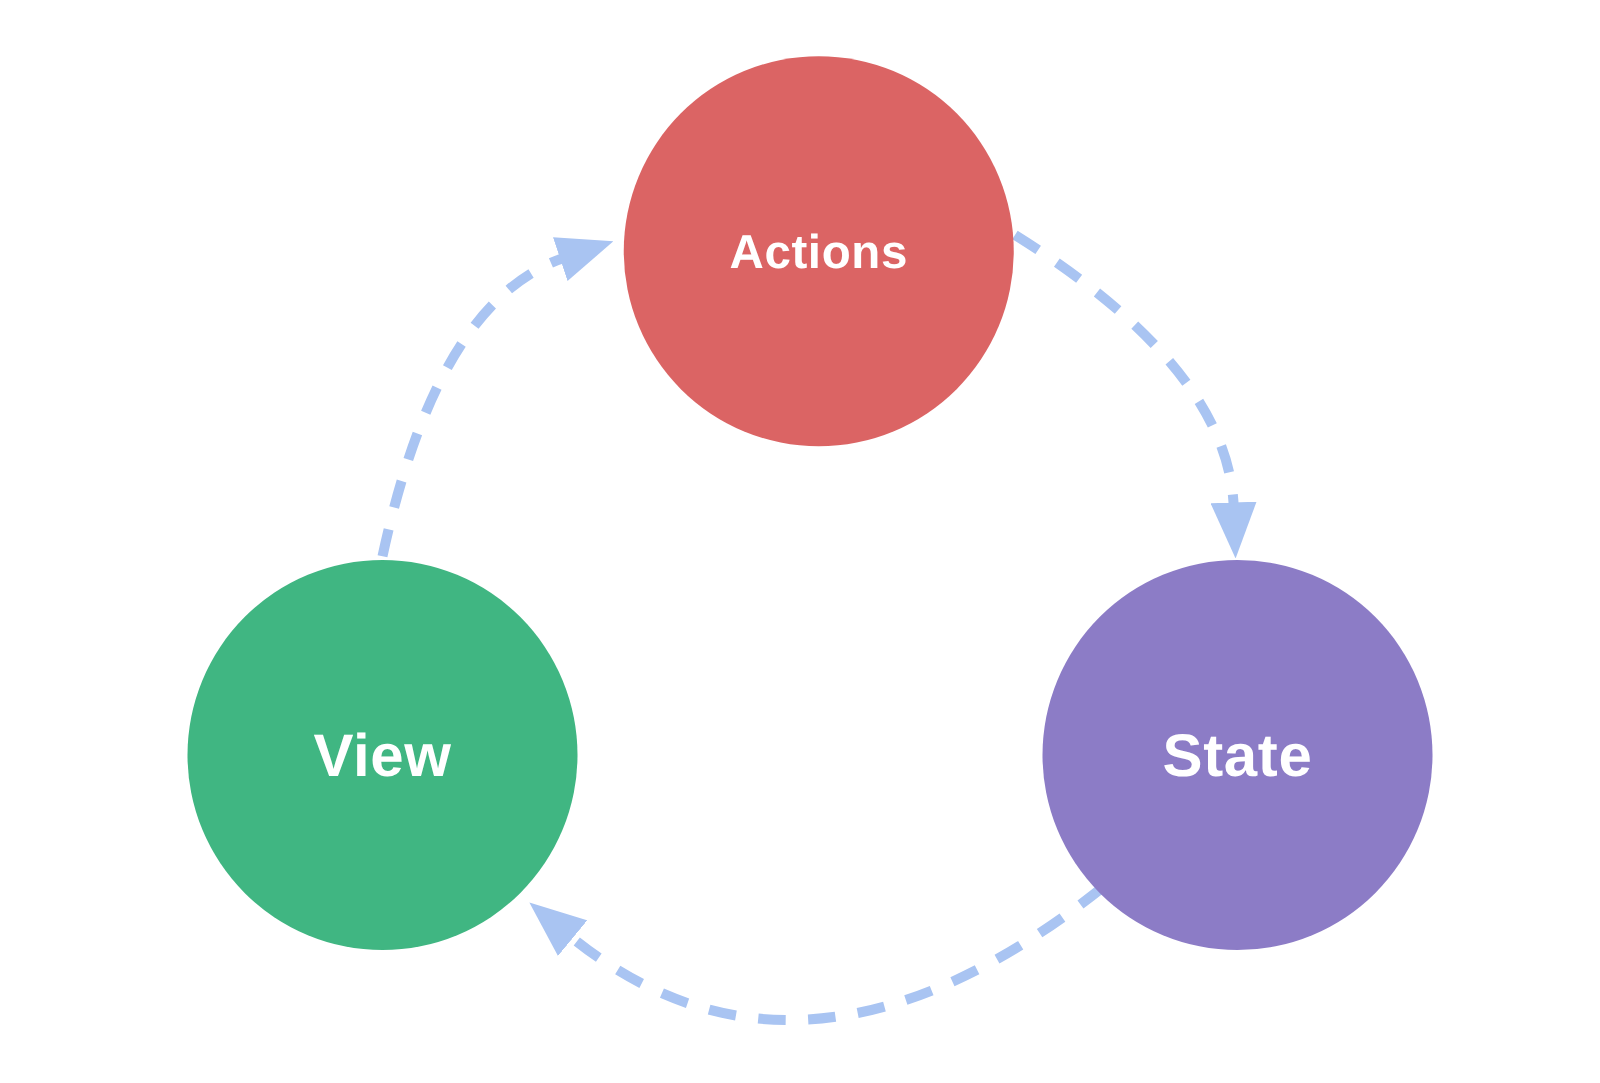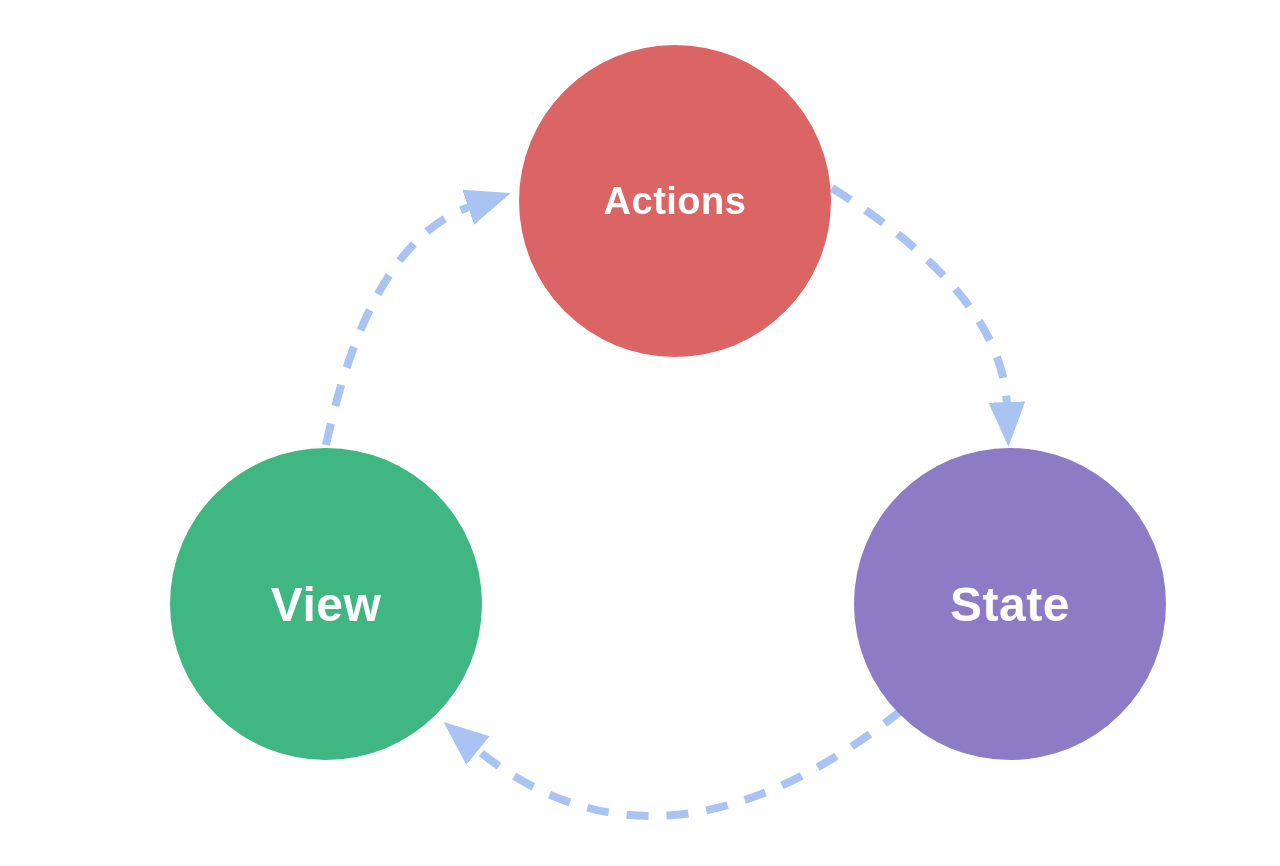--- a/index.html
+++ b/index.html
@@ -8,21 +8,20 @@
     width: 1280px;
     height: 866px;
     background: #ffffff;
     overflow: hidden;
     font-family: "Liberation Sans", sans-serif;
   }
   .stage {
     position: relative;
     width: 1020px;
     height: 866px;
-    margin-left: 20px;
   }
   svg.diagram {
     display: block;
     width: 1280px;
     height: 866px;
   }
   .flow-arc {
     fill: none;
     stroke-width: 8;
     stroke-dasharray: 22 18;

